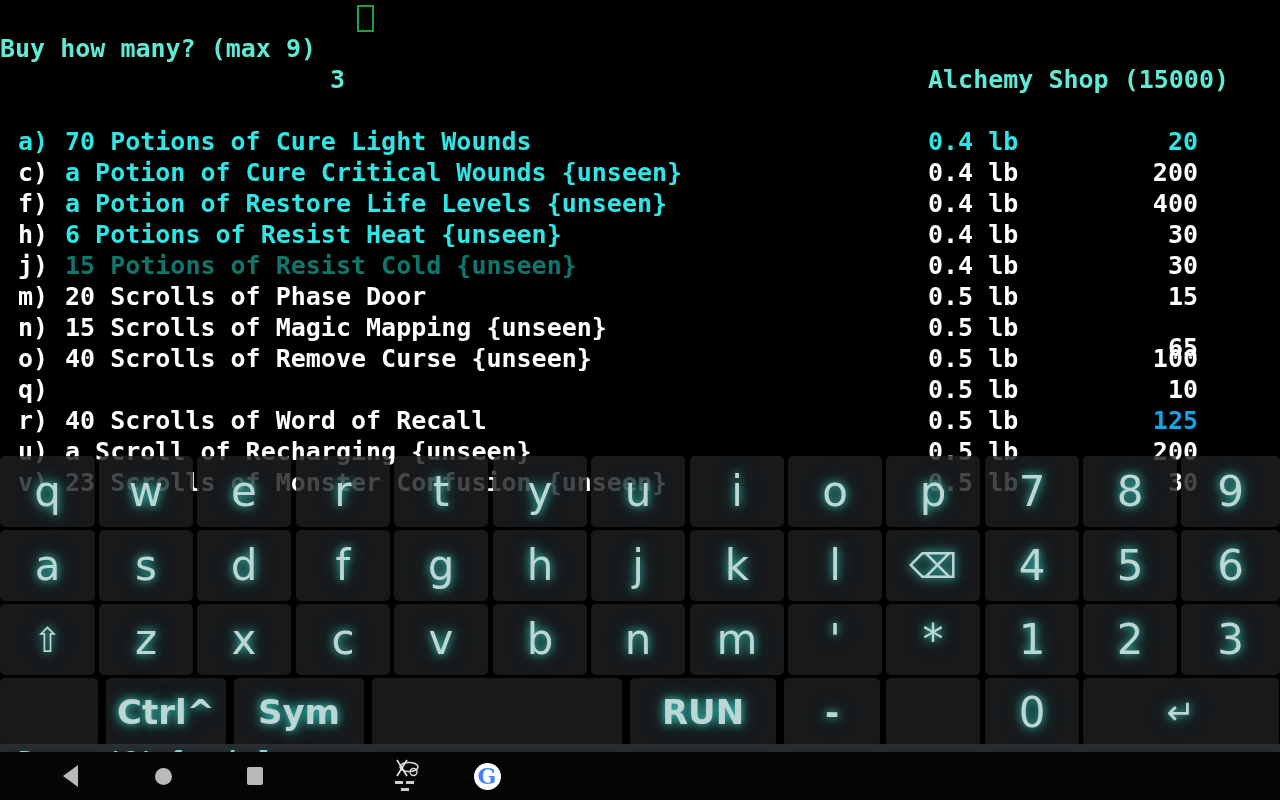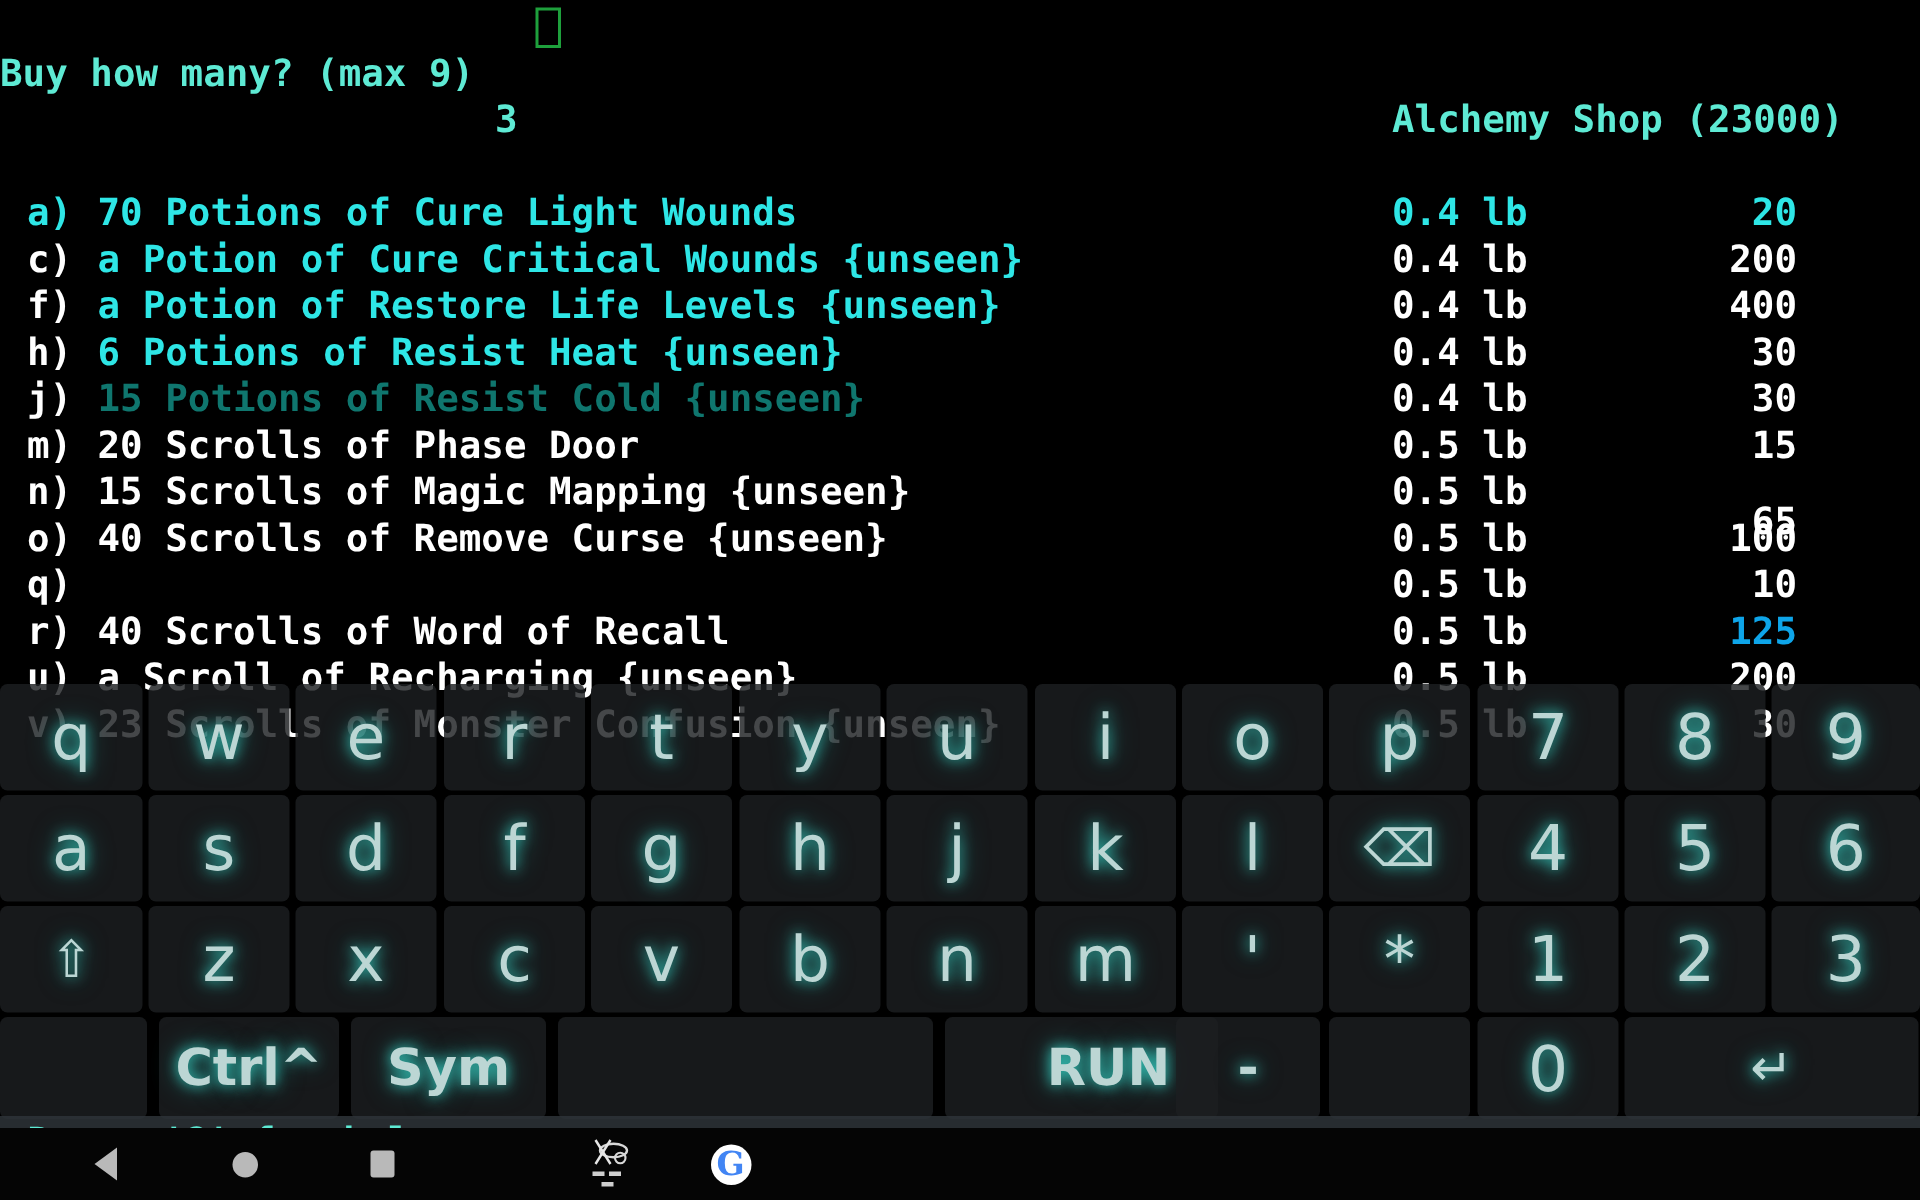--- a/index.html
+++ b/index.html
@@ -159,21 +159,21 @@
 
 <div id="terminal">
 
   <div class="trow" style="top:2px;">
     <span class="col-left0 white">Buy how many? (max 9) </span>
     <span class="white" style="position:absolute;left:330px;">3</span>
     <span id="prompt-cursor" style="position:absolute;left:356px;top:3px;"></span>
   </div>
 
   <div class="trow" style="top:33px;">
-    <span class="white" style="position:absolute;left:928px;">Alchemy Shop (23000)</span>
+    <span class="white" style="position:absolute;left:928px;">Alchemy Shop (15000)</span>
   </div>
 
 
   <div id="item-rows">
       <div class="trow" style="top: 126px;"><span class="col-left" style="color: rgb(46, 230, 230);">a)</span><span style="position: absolute; left: 65px; color: rgb(46, 230, 230);">70 Potions of Cure Light Wounds</span><span class="col-weight" style="color: rgb(46, 230, 230);">0.4 lb</span><span class="col-price" style="color: rgb(46, 230, 230);">20</span></div>
       <div class="trow" style="top: 157px;"><span class="col-left" style="color: rgb(255, 255, 255);">c)</span><span style="position: absolute; left: 65px; color: rgb(46, 230, 230);">a Potion of Cure Critical Wounds {unseen}</span><span class="col-weight" style="color: rgb(255, 255, 255);">0.4 lb</span><span class="col-price" style="color: rgb(255, 255, 255);">200</span></div>
       <div class="trow" style="top: 188px;"><span class="col-left" style="color: rgb(255, 255, 255);">f)</span><span style="position: absolute; left: 65px; color: rgb(46, 230, 230);">a Potion of Restore Life Levels {unseen}</span><span class="col-weight" style="color: rgb(255, 255, 255);">0.4 lb</span><span class="col-price" style="color: rgb(255, 255, 255);">400</span></div>
       <div class="trow" style="top: 219px;"><span class="col-left" style="color: rgb(255, 255, 255);">h)</span><span style="position: absolute; left: 65px; color: rgb(46, 230, 230);">6 Potions of Resist Heat {unseen}</span><span class="col-weight" style="color: rgb(255, 255, 255);">0.4 lb</span><span class="col-price" style="color: rgb(255, 255, 255);">30</span></div>
       <div class="trow" style="top: 250px;"><span class="col-left" style="color: rgb(255, 255, 255);">j)</span><span style="position: absolute; left: 65px; color: #0f766e;">15 Potions of Resist Cold {unseen}</span><span class="col-weight" style="color: rgb(255, 255, 255);">0.4 lb</span><span class="col-price" style="color: rgb(255, 255, 255);">30</span></div>
       <div class="trow" style="top: 281px;"><span class="col-left" style="color: rgb(255, 255, 255);">m)</span><span style="position: absolute; left: 65px; color: rgb(255, 255, 255);">20 Scrolls of Phase Door</span><span class="col-weight" style="color: rgb(255, 255, 255);">0.5 lb</span><span class="col-price" style="color: rgb(255, 255, 255);">15</span></div>
@@ -224,21 +224,21 @@
     <div class="key" style="left: 690px; top: 149px; width: 94px; height: 71px;">m</div>
     <div class="key" style="left: 788px; top: 149px; width: 94px; height: 71px;">'</div>
     <div class="key" style="left: 886px; top: 149px; width: 94px; height: 71px;">*</div>
     <div class="key" style="left: 985px; top: 149px; width: 94px; height: 71px;">1</div>
     <div class="key" style="left: 1083px; top: 149px; width: 94px; height: 71px;">2</div>
     <div class="key" style="left: 1181px; top: 149px; width: 99px; height: 71px;">3</div>
     <div class="key small" style="left: 0px; top: 223px; width: 98px; height: 68px; font-size: 34px;"></div>
     <div class="key small" style="left: 106px; top: 223px; width: 120px; height: 68px; font-size: 34px;">Ctrl^</div>
     <div class="key small" style="left: 234px; top: 223px; width: 130px; height: 68px; font-size: 34px;">Sym</div>
     <div class="key small" style="left: 372px; top: 223px; width: 250px; height: 68px; font-size: 34px;"></div>
-    <div class="key small" style="left: 630px; top: 223px; width: 146px; height: 68px; font-size: 34px; padding-left: 36px;">RUN</div>
+    <div class="key small" style="left: 630px; top: 223px; width: 146px; height: 68px; font-size: 34px;">RUN</div>
     <div class="key small" style="left: 784px; top: 223px; width: 96px; height: 68px; font-size: 34px;">-</div>
     <div class="key small" style="left: 886px; top: 223px; width: 94px; height: 68px; font-size: 34px;"></div>
     <div class="key small" style="left: 985px; top: 223px; width: 94px; height: 68px; font-size: 42px; font-weight: 400;">0</div>
     <div class="key small" style="left: 1083px; top: 223px; width: 196px; height: 68px; font-size: 34px; font-weight: 400;">↵</div>
   </div>
 <div id="kb-bottom-strip"></div>
 
 <div id="gold-line">
   <span id="help-hint" class="white">Press '?' for help.</span>
   <span id="gold-label" class="white">Gold Remaining:</span>

